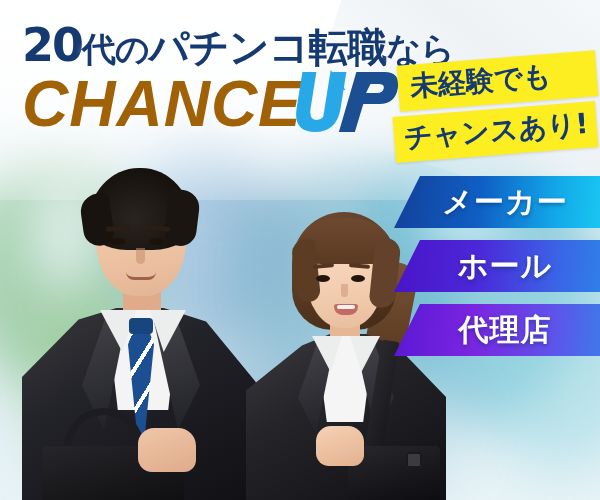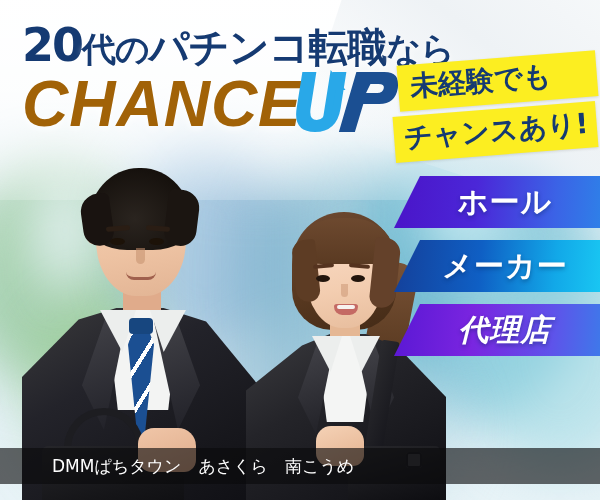--- a/index.html
+++ b/index.html
@@ -246,21 +246,21 @@
   }
   .cat-label {
     color:#ffffff; font-weight:bold; font-size:30px; letter-spacing:1px;
     font-family:"DejaVu Sans", sans-serif;
     text-shadow:0 2px 4px rgba(0,40,90,.45);
     padding-left:16px;
   }
   .cat-1 { background:linear-gradient(95deg,#14409a 0%,#0f5fc4 42%,#12a8e8 78%,#19c6f2 100%); }
   .cat-2 { background:linear-gradient(95deg,#4a14c8 0%,#4b27d8 40%,#3b63e6 78%,#2f7fe8 100%); }
   .cat-3 { background:linear-gradient(95deg,#10489f 0%,#1060c4 44%,#0f8fe0 80%,#17b0ee 100%); }
-  .cat-4 { background:linear-gradient(95deg,#5a18d4 0%,#7a25e0 38%,#5f52ea 76%,#3f78ea 100%);font-style:italic; }
+  .cat-4 { background:linear-gradient(95deg,#5a18d4 0%,#7a25e0 38%,#5f52ea 76%,#3f78ea 100%); }
   .cat-5 { background:linear-gradient(95deg,#0f3f9a 0%,#1264cc 40%,#11a0e6 78%,#1ec8f4 100%); }
 
   
   .credit {
     position:absolute; left:0; top:448px; width:600px; height:36px;
     background:rgba(10,10,12,.62);
     display:flex; align-items:center;
     z-index:25;
   }
   .credit-text {
@@ -365,28 +365,25 @@
   <div class="badges">
     <div class="badge badge-1">
       <span>未経験でも</span>
     </div>
     <div class="badge badge-2">
       <span>チャンスあり!</span>
     </div>
   </div>
 
   <div class="cats">
+    <div class="cat cat-1">
+      <span class="cat-label">メーカー</span>
+    </div>
     <div class="cat cat-2">
       <span class="cat-label">ホール</span>
     </div>
-    <div class="cat cat-1">
-      <span class="cat-label">メーカー</span>
-    </div>
     <div class="cat cat-4">
       <span class="cat-label">代理店</span>
     </div>
   </div>
 
-  <div class="credit">
-    <span class="credit-text">DMMぱちタウン　あさくら　南こうめ</span>
-  </div>
 
 </div>
 
 </body></html>

